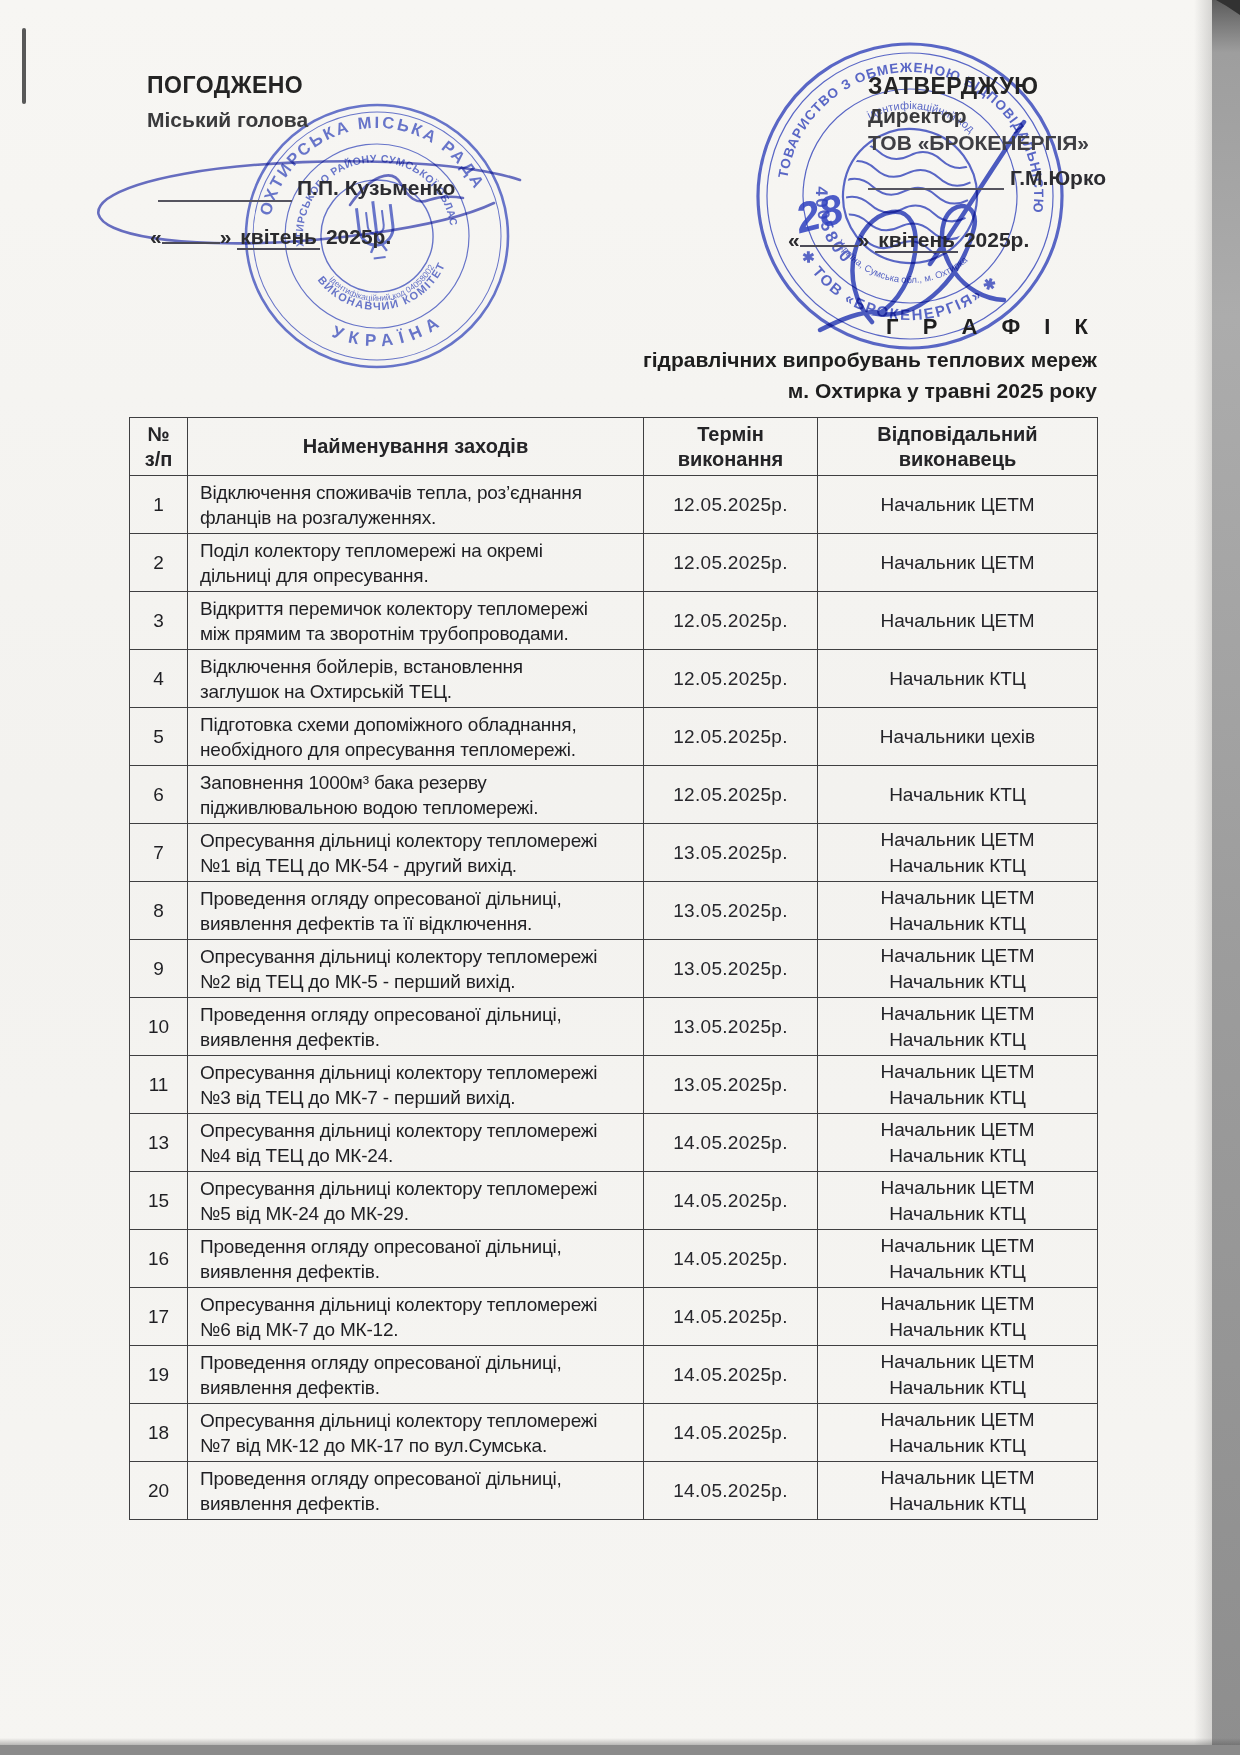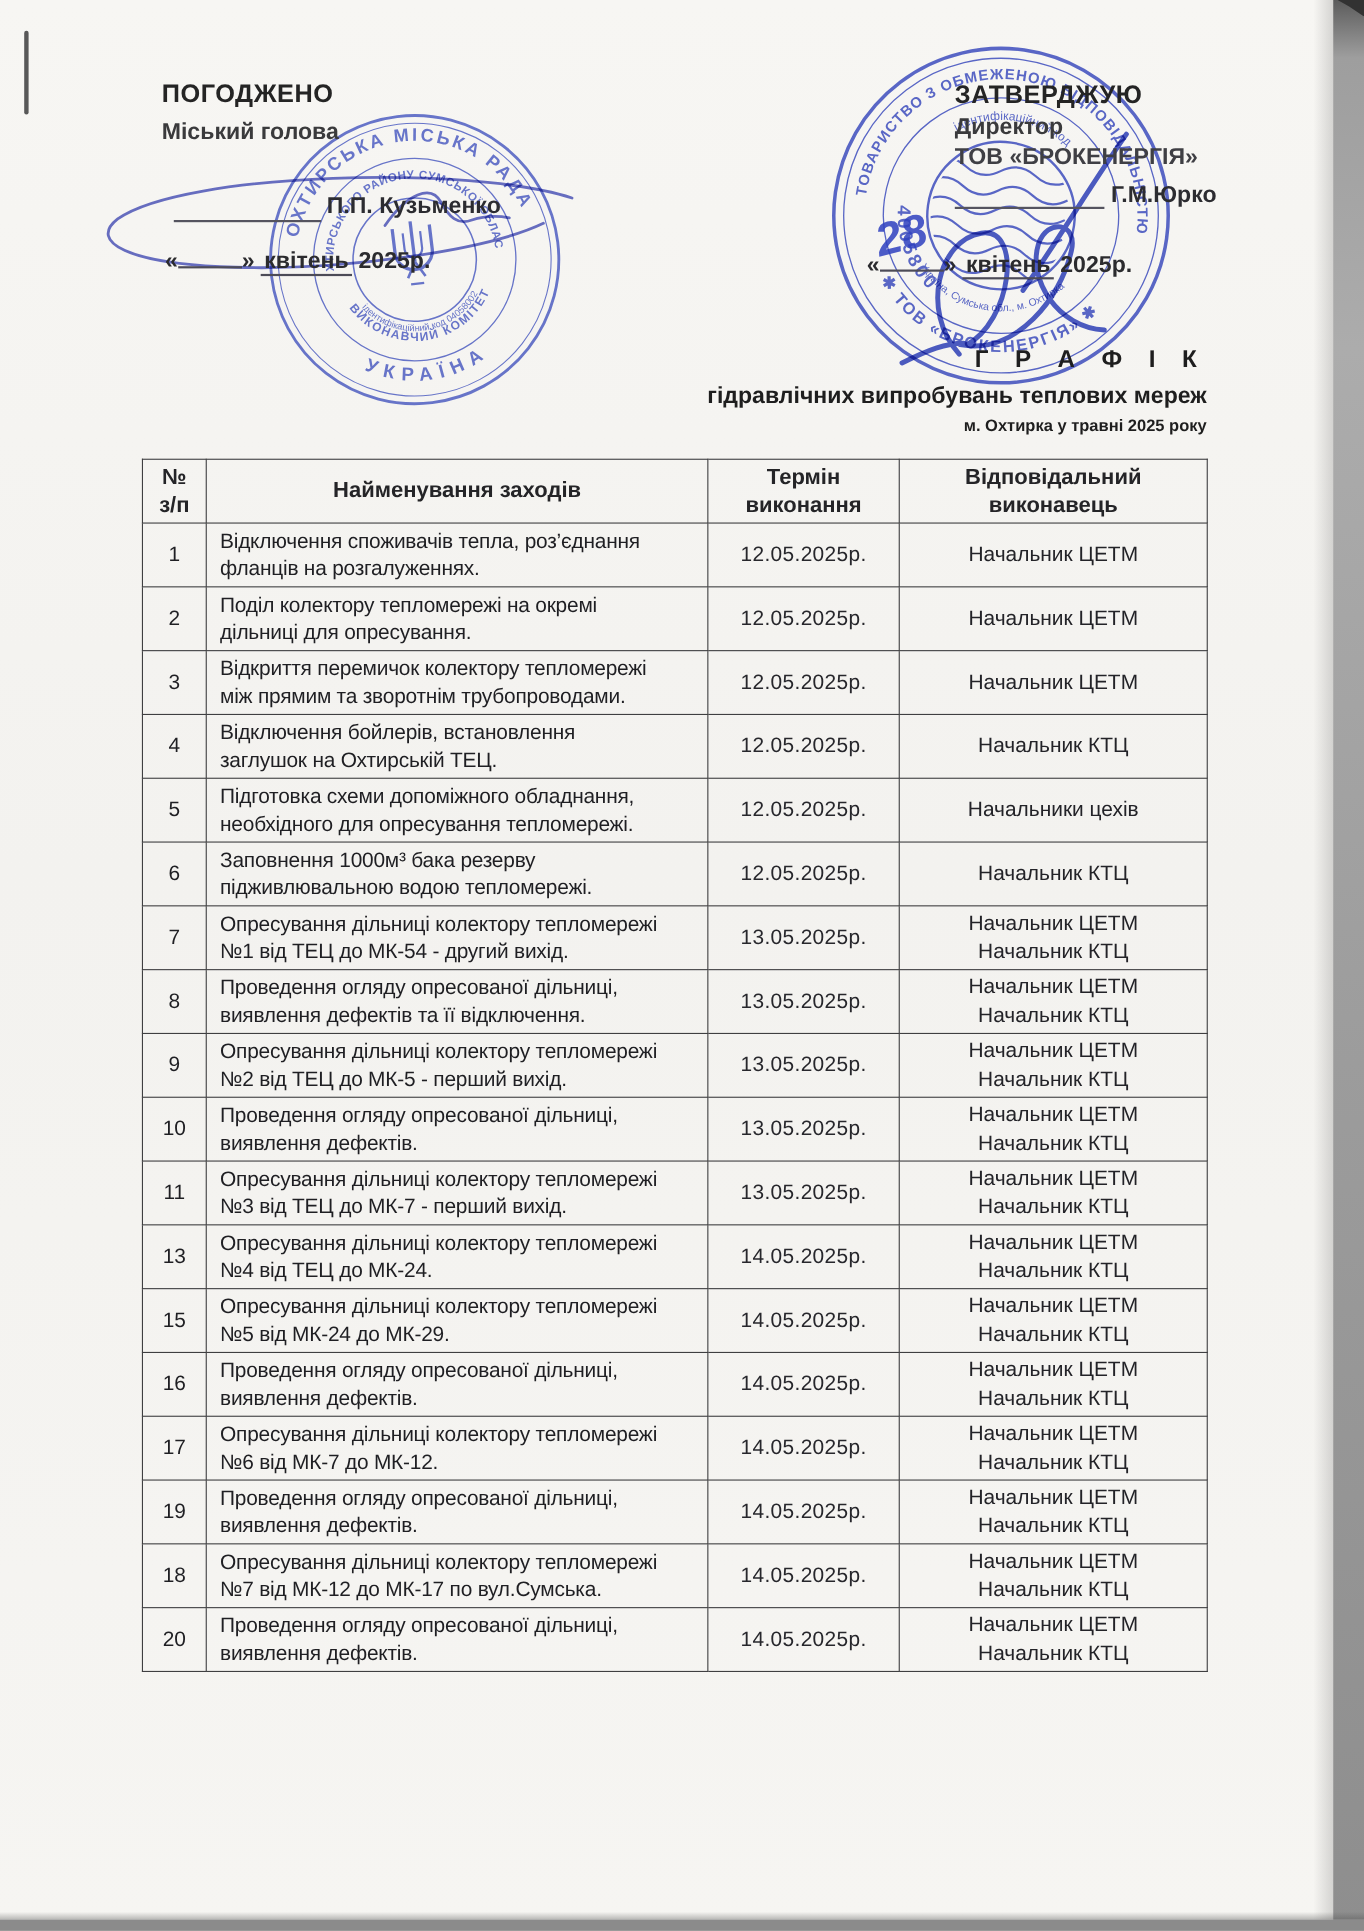--- a/index.html
+++ b/index.html
@@ -26,21 +26,21 @@
   .sig-underline{position:absolute;height:0;border-bottom:2px solid #55545f;z-index:6;}
   .dateline{font-size:21px;color:#2b2b2e;font-weight:bold;z-index:6;}
   .dateline .blank{display:inline-block;width:58px;border-bottom:2px solid #4c4b57;height:18px;}
   .dateline .u{border-bottom:2px solid #4c4b57;padding:0 3px;}
   .hand-day{position:absolute;left:796px;top:190px;font-size:42px;font-style:italic;
         color:#2f41c0;transform:rotate(-14deg);z-index:7;opacity:.85;font-weight:bold;}
   
   .title-block{position:absolute;left:129px;top:314px;width:968px;text-align:right;z-index:6;}
   .title-l1{font-size:22px;font-weight:bold;letter-spacing:9px;color:#1e1e1e;}
   .title-l2{font-size:21px;font-weight:bold;margin-top:8px;color:#1e1e1e;}
-  .title-l3{font-size:15px;font-weight:bold;margin-top:7px;color:#1e1e1e;}
+  .title-l3{font-size:21px;font-weight:bold;margin-top:7px;color:#1e1e1e;}
   
   .table-wrap{position:absolute;left:129px;top:417px;z-index:6;}
   table{border-collapse:collapse;table-layout:fixed;width:968px;}
   th,td{border:1.5px solid #3f3f41;vertical-align:middle;white-space:pre-line;}
   th{height:57px;font-size:20px;font-weight:bold;line-height:25px;text-align:center;color:#242427;padding:0;}
   td{height:57px;font-size:19px;line-height:25px;color:#1f1f23;padding:0 4px;}
   td.c-num{text-align:center;}
   td.c-measure{text-align:left;padding:0 4px 0 12px;letter-spacing:-0.2px;}
   td.c-deadline{text-align:center;letter-spacing:.3px;color:#27272c;}
   td.c-executor{text-align:center;line-height:26px;color:#232328;}

